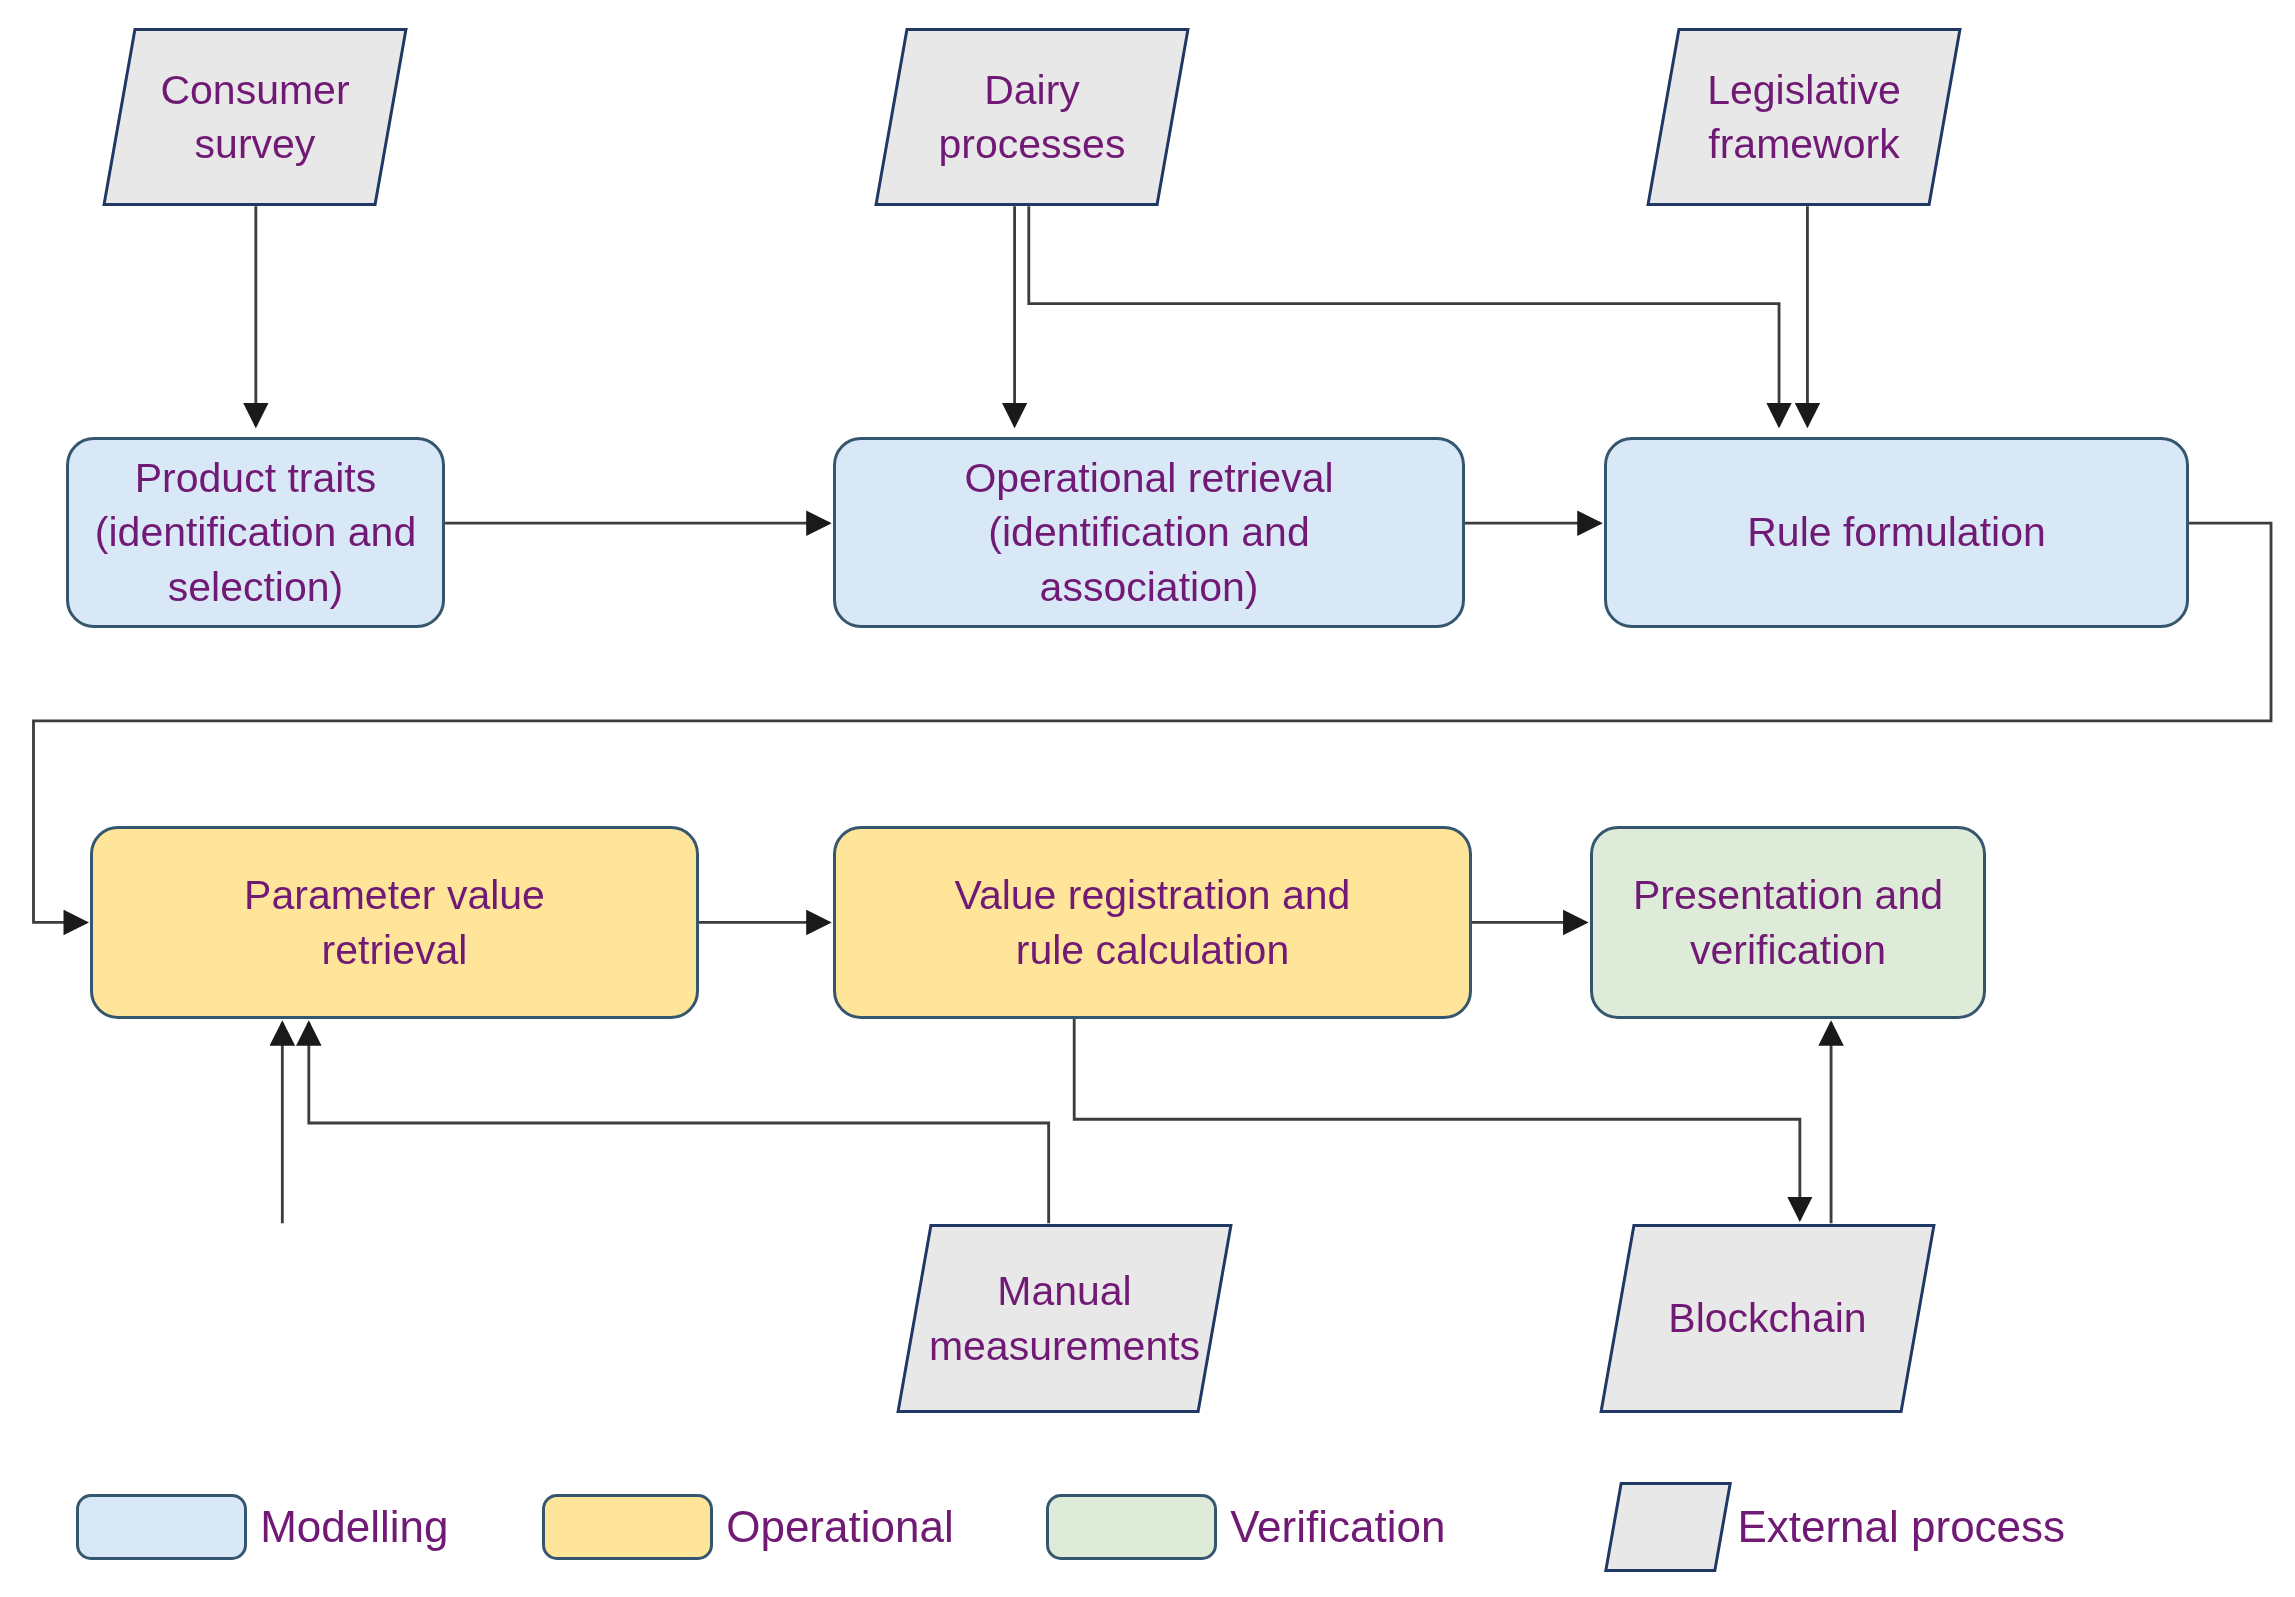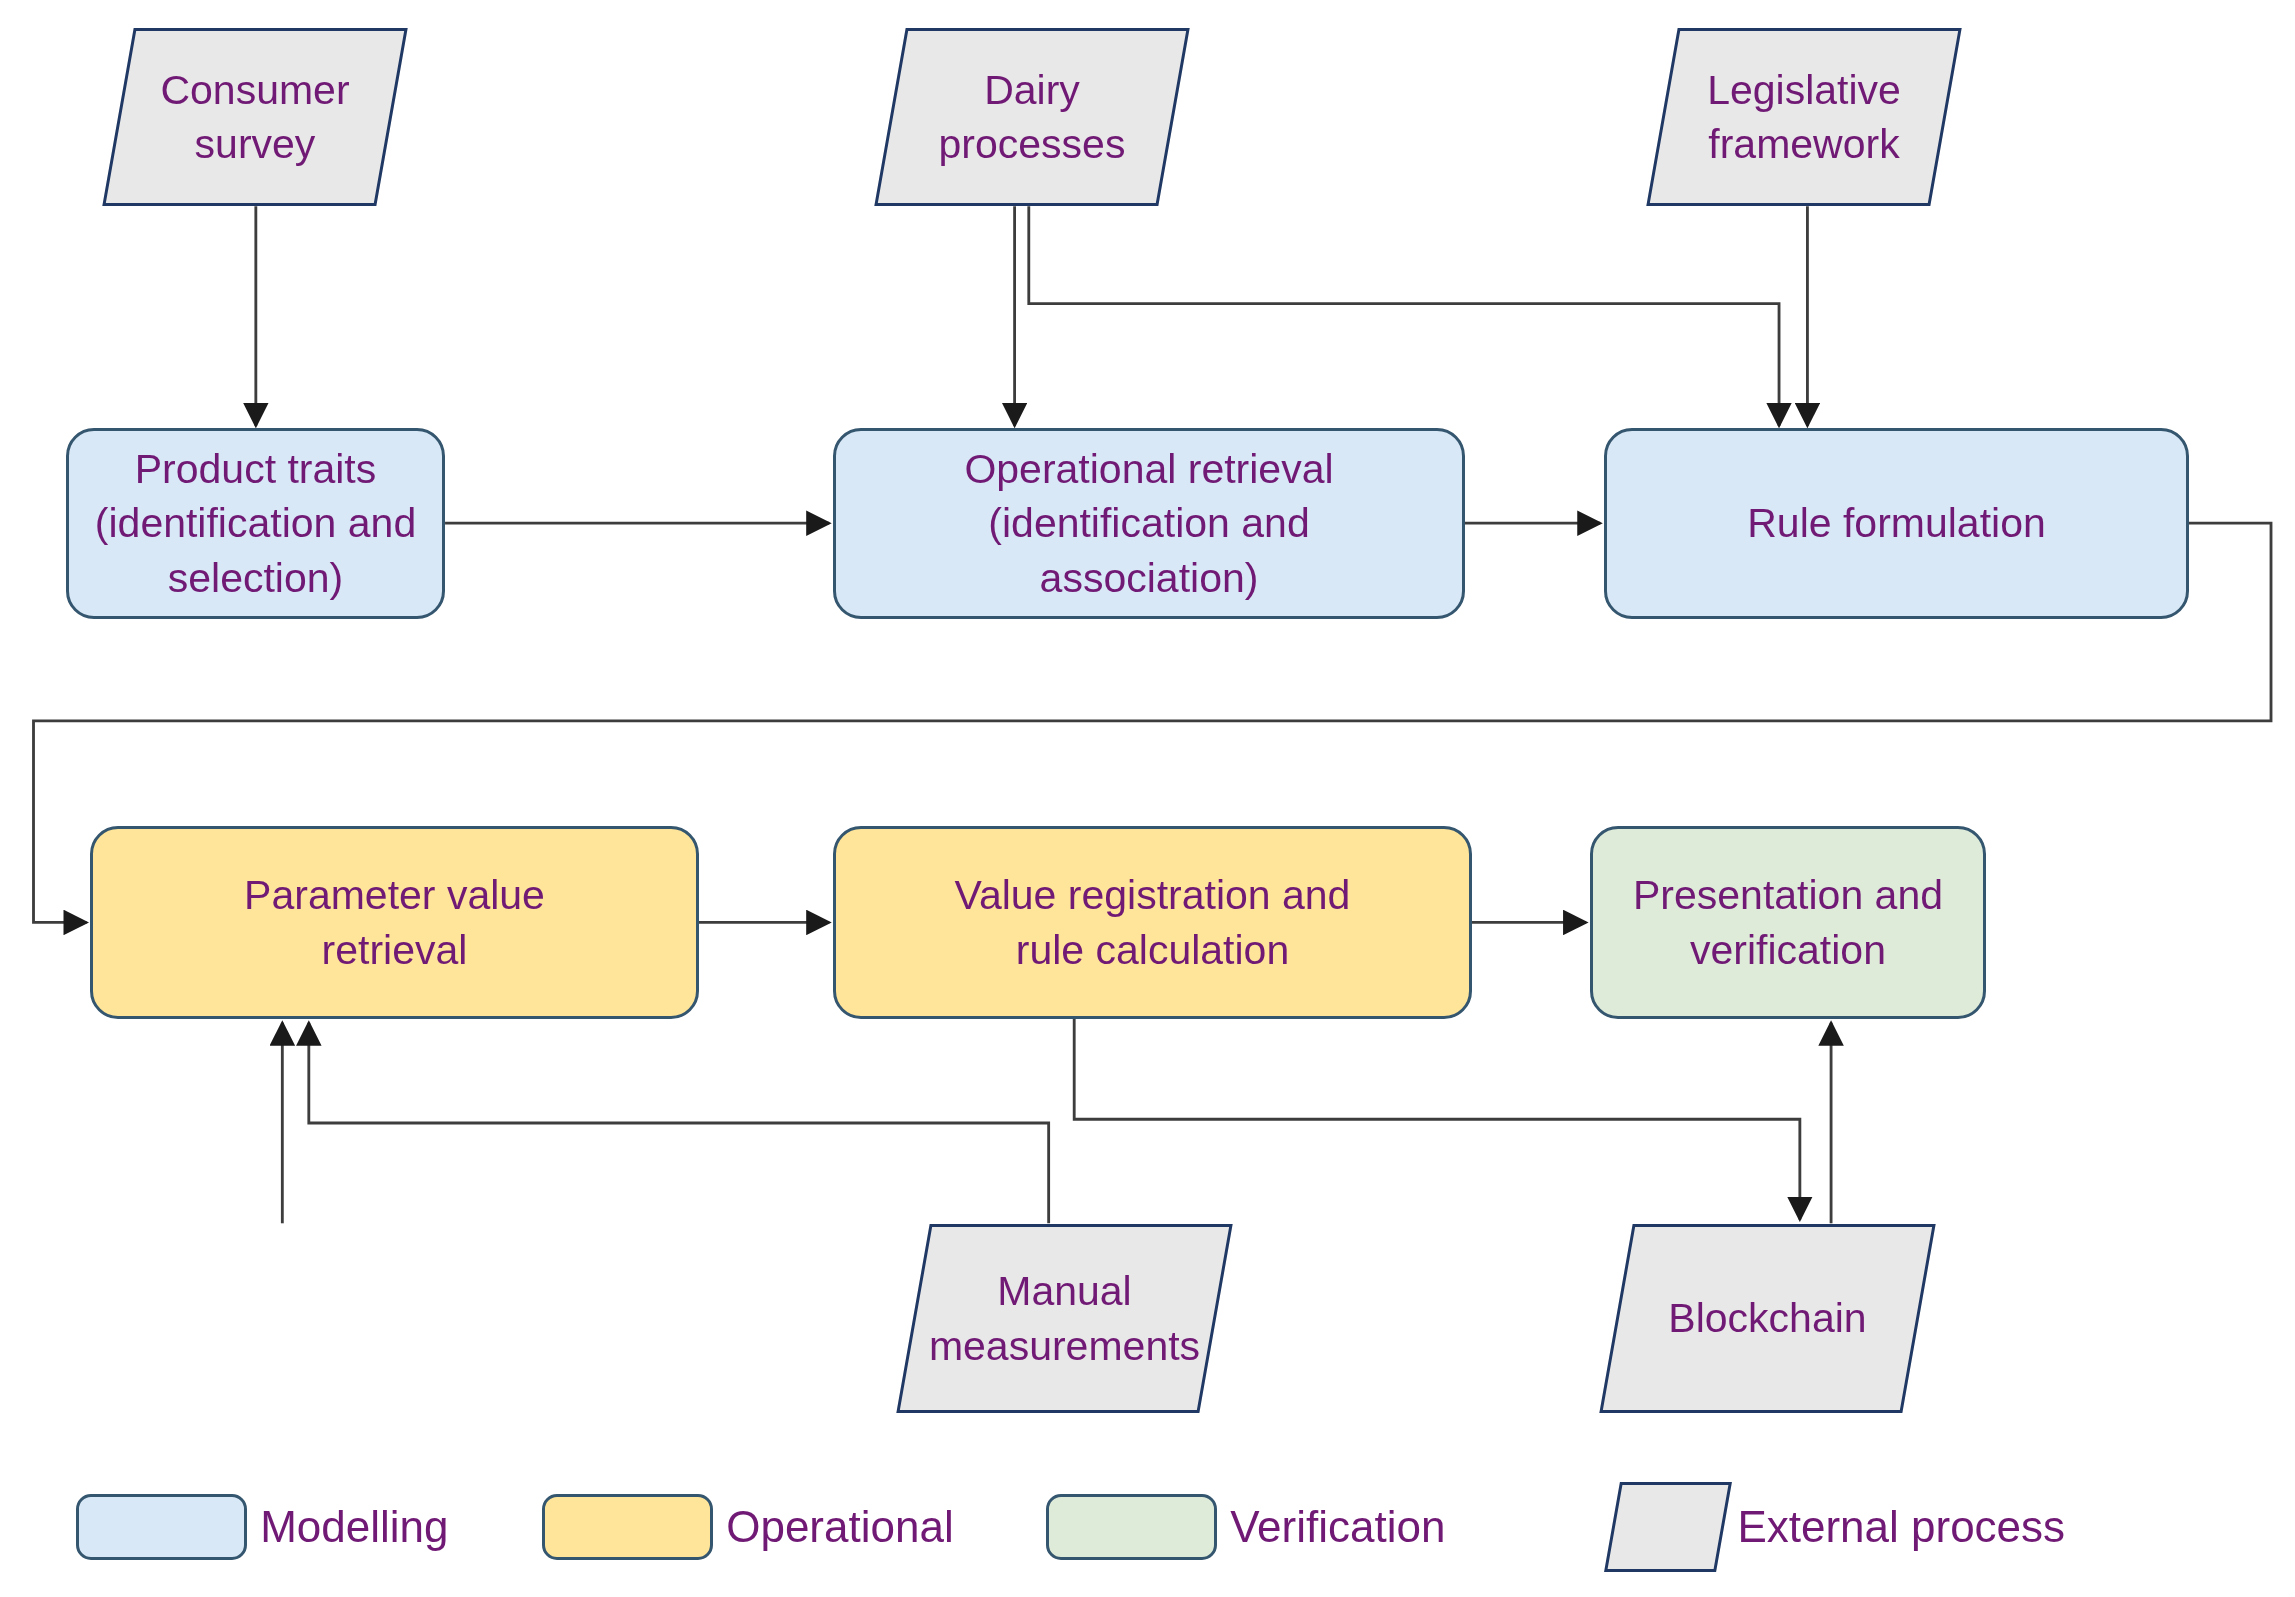--- a/index.html
+++ b/index.html
@@ -6,21 +6,21 @@
   .canvas{
     position:relative;width:2296px;height:1597px;background:#ffffff;
     font-family:"Liberation Sans","DejaVu Sans",sans-serif;color:#701a75;overflow:hidden;padding-left:32px;
   }
   svg.edges{position:absolute;left:0;top:0;z-index:1;}
   .node{
     position:absolute;z-index:2;display:flex;align-items:center;justify-content:center;
     border:3.8px solid #35566F;border-radius:28px;box-sizing:border-box;
     text-align:center;font-size:41px;line-height:1.32;white-space:pre-line;
   }
-  .node.blue{background:#D9E8F6;}
+  .node.blue{background:#D9E8F6;margin-top:9px;}
   .node.yellow{background:#FFE599;}
   .node.green{background:#DFEBD9;}
   .pgram{position:absolute;z-index:2;}
   .pgram-box{
     position:absolute;left:0;top:0;right:0;bottom:0;
     background:#E9E8E8;border:3.8px solid #1F3864;box-sizing:border-box;
     transform:skewX(-10deg);
   }
   .pgram-label{
     position:absolute;left:0;top:0;right:0;bottom:0;z-index:3;

